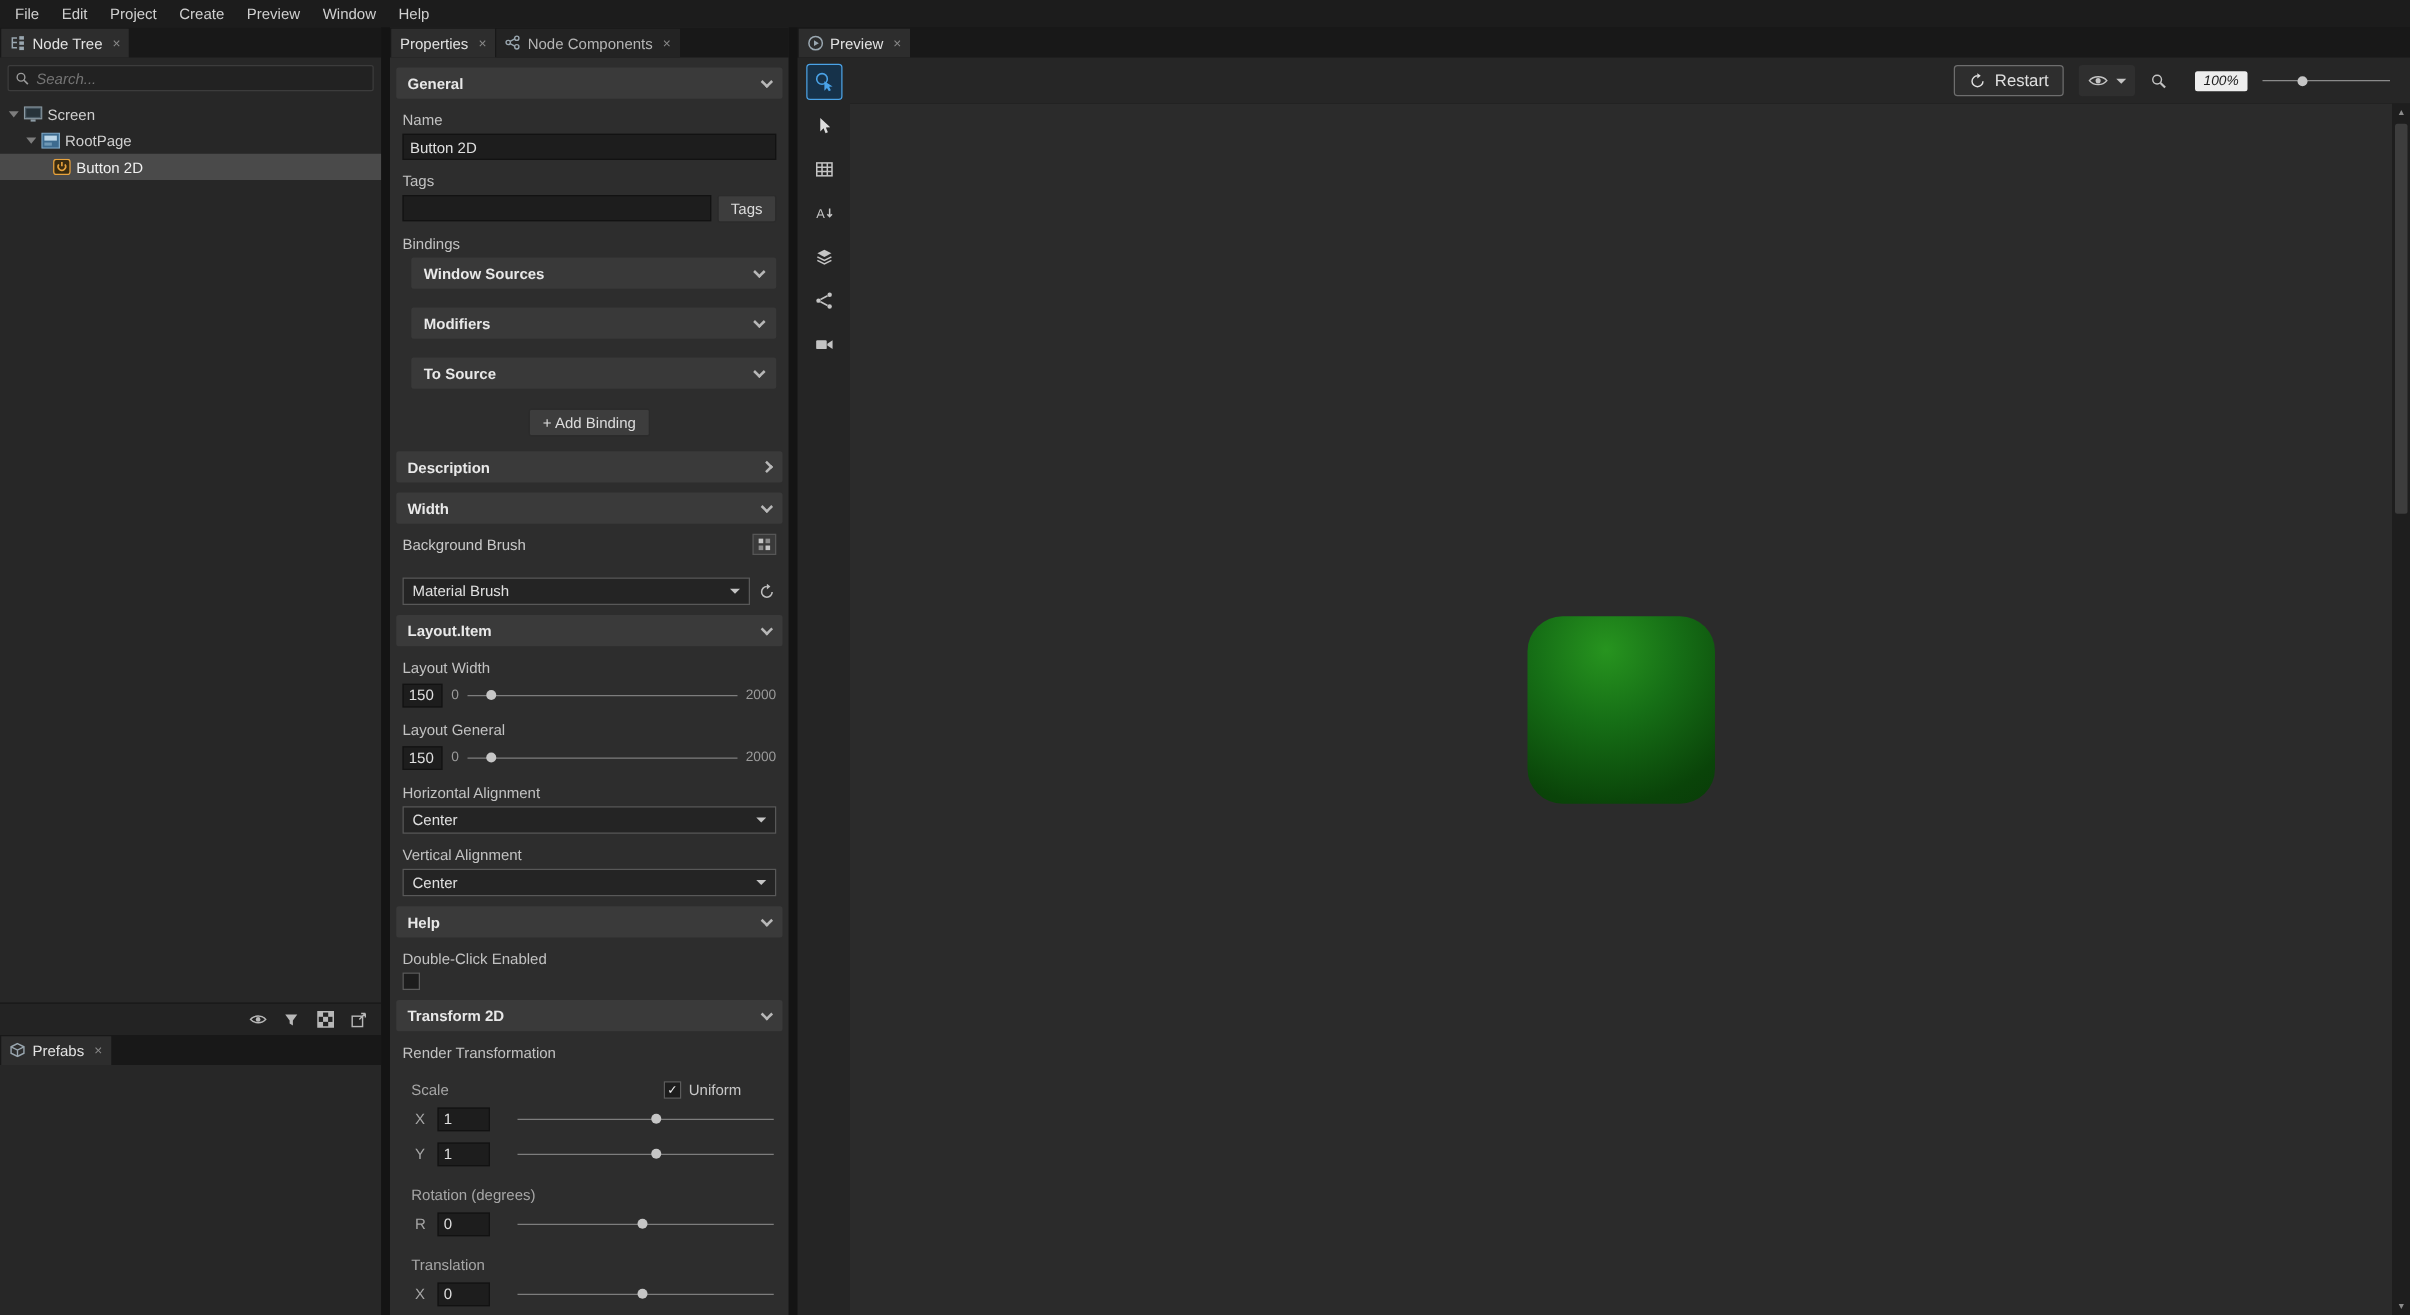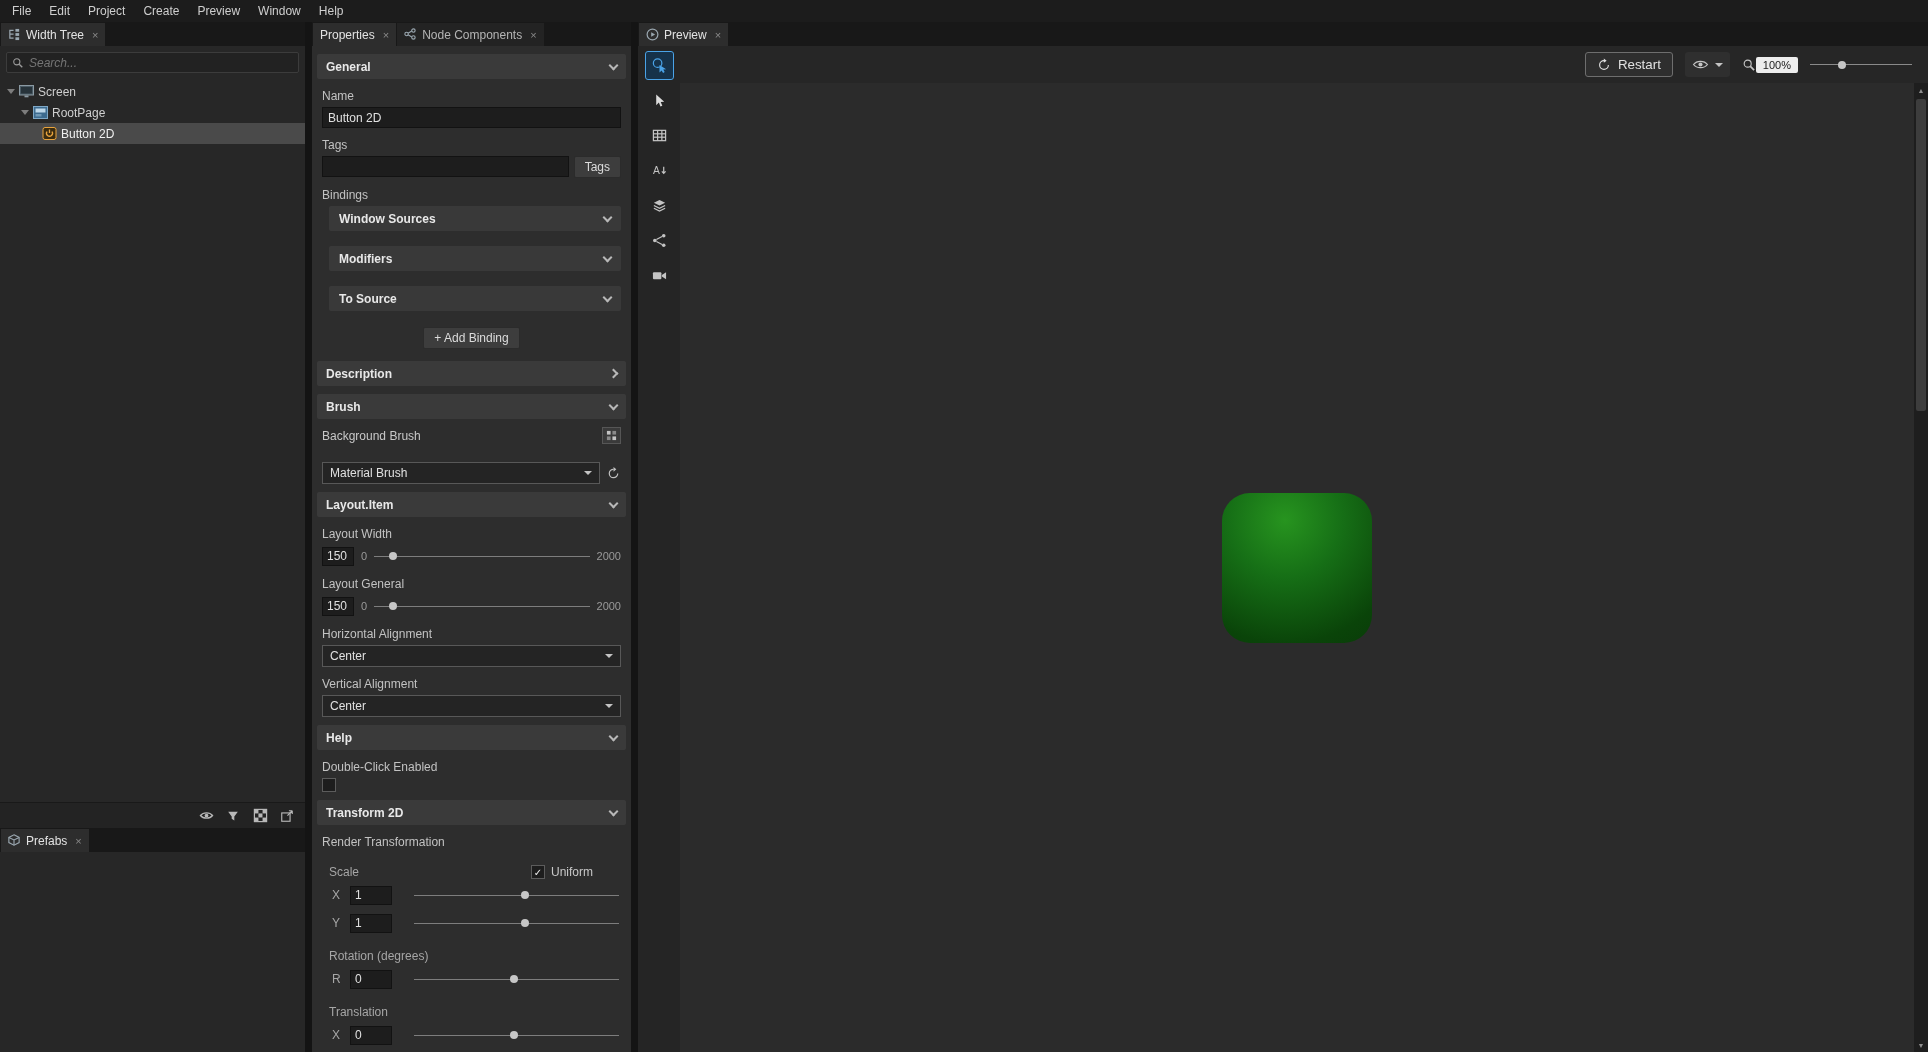--- a/index.html
+++ b/index.html
@@ -72,21 +72,21 @@
   
   .col-preview { flex:1; display:flex; flex-direction:column; min-width:0; }
   .preview-body { flex:1; display:flex; min-height:0; }
   .tool-strip { width:42px; background:#252525; display:flex; flex-direction:column; align-items:center; padding-top:6px; gap:8px; flex:none; }
   .tool { width:27px; height:27px; display:flex; align-items:center; justify-content:center; border-radius:2px; color:#c4c4c4; }
   .tool.selected { background:#16324a; outline:1px solid var(--accent-blue,#3e7cb8); color:var(--accent-blue,#4aa3e8); }
   .preview-right { flex:1; display:flex; flex-direction:column; min-width:0; }
   .preview-toolbar { height:37px; background:#262626; display:flex; align-items:center; justify-content:flex-end; gap:12px; padding-right:16px; flex:none; }
   .restart-btn { display:flex; align-items:center; gap:7px; background:#2e2e2e; border:1px solid #6e6e6e; border-radius:3px; height:25px; padding:0 11px; color:#e0e0e0; }
   .eye-btn { display:flex; align-items:center; gap:4px; height:25px; padding:0 7px; background:#2f2f2f; border-radius:3px; color:#c4c4c4; }
-  .zoom-group { display:flex; align-items:center; gap:0; }
+  .zoom-group { display:flex; align-items:center; gap:22px;font-style:italic; }
   .zoom-box { background:#ededed; color:#1b1b1b; border-radius:2px; padding:2px 7px; font-size:11px; }
   .hslider { position:relative; width:102px; height:14px; }
   .hslider::before { content:""; position:absolute; left:0; right:0; top:6.5px; height:1px; background:#8a8a8a; }
   .hslider .thumb { top:3px; }
   .canvas-row { flex:1; display:flex; min-height:0; }
   .canvas { flex:1; background:#2b2b2b; display:flex; align-items:center; justify-content:center; }
   .green-button { width:150px; height:150px; border-radius:28px;
     background: radial-gradient(circle at 42% 18%, var(--button-green-light,#27941f) 0%, #166f16 38%, var(--button-green-dark,#0a4409) 82%, #093c08 100%); }
   .v-scrollbar { width:14px; background:#1e1e1e; display:flex; flex-direction:column; align-items:center; flex:none; }
   .sb-arrow { height:14px; width:14px; display:flex; align-items:center; justify-content:center; color:#8d8d8d; font-size:7px; flex:none; }
@@ -115,21 +115,21 @@
     <div class="tabbar">
       <div class="tab active">
         <span class="icon-12">
           <svg viewBox="0 0 14 14" width="13" height="13">
               <path class="stroke-icon" d="M2 2 v9 h4 M2 6.5 h4 M2 2.5 h4"></path>
               <rect x="8" y="1" width="4" height="3" fill="currentColor"></rect>
               <rect x="8" y="5.5" width="4" height="3" fill="currentColor"></rect>
               <rect x="8" y="10" width="4" height="3" fill="currentColor"></rect>
             </svg>
         </span>
-        <span>Width Tree</span>
+        <span>Node Tree</span>
         <span class="close">×</span>
       </div>
     </div>
 
     <div class="search-row">
       <span>
         <svg viewBox="0 0 14 14" width="12" height="12">
             <circle cx="5.6" cy="5.6" r="3.6" class="stroke-icon" style="color:#9a9a9a"></circle>
             <line x1="8.4" y1="8.4" x2="12" y2="12" stroke="#9a9a9a" stroke-width="1.6"></line>
           </svg>
@@ -275,21 +275,21 @@
       <div class="add-binding-row">
         <button class="btn">+ Add Binding</button>
       </div>
 
       <div class="section-header">
         <span>Description</span>
         <span class="chev right"></span>
       </div>
 
       <div class="section-header">
-        <span>Brush</span>
+        <span>Width</span>
         <span class="chev"></span>
       </div>
       <div class="row-flex" style="margin-top:8px;">
         <span>Background Brush</span>
         <span class="mini-btn">
           <svg viewBox="0 0 12 12" width="11" height="11">
               <rect x="1" y="1" width="4" height="4" fill="#c4c4c4"></rect>
               <rect x="7" y="1" width="4" height="4" fill="#8a8a8a"></rect>
               <rect x="1" y="7" width="4" height="4" fill="#8a8a8a"></rect>
               <rect x="7" y="7" width="4" height="4" fill="#c4c4c4"></rect>

